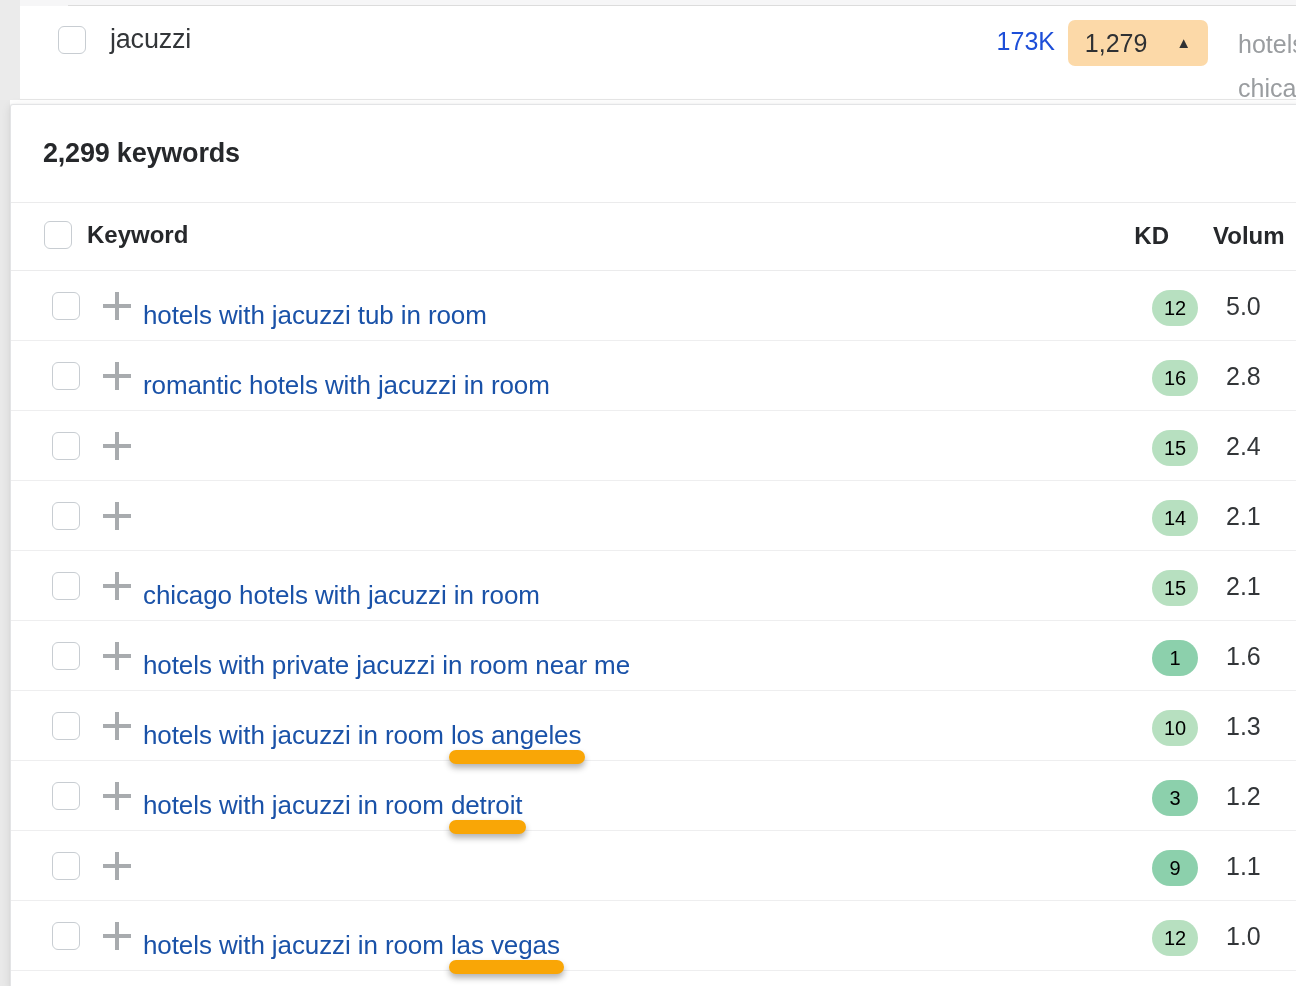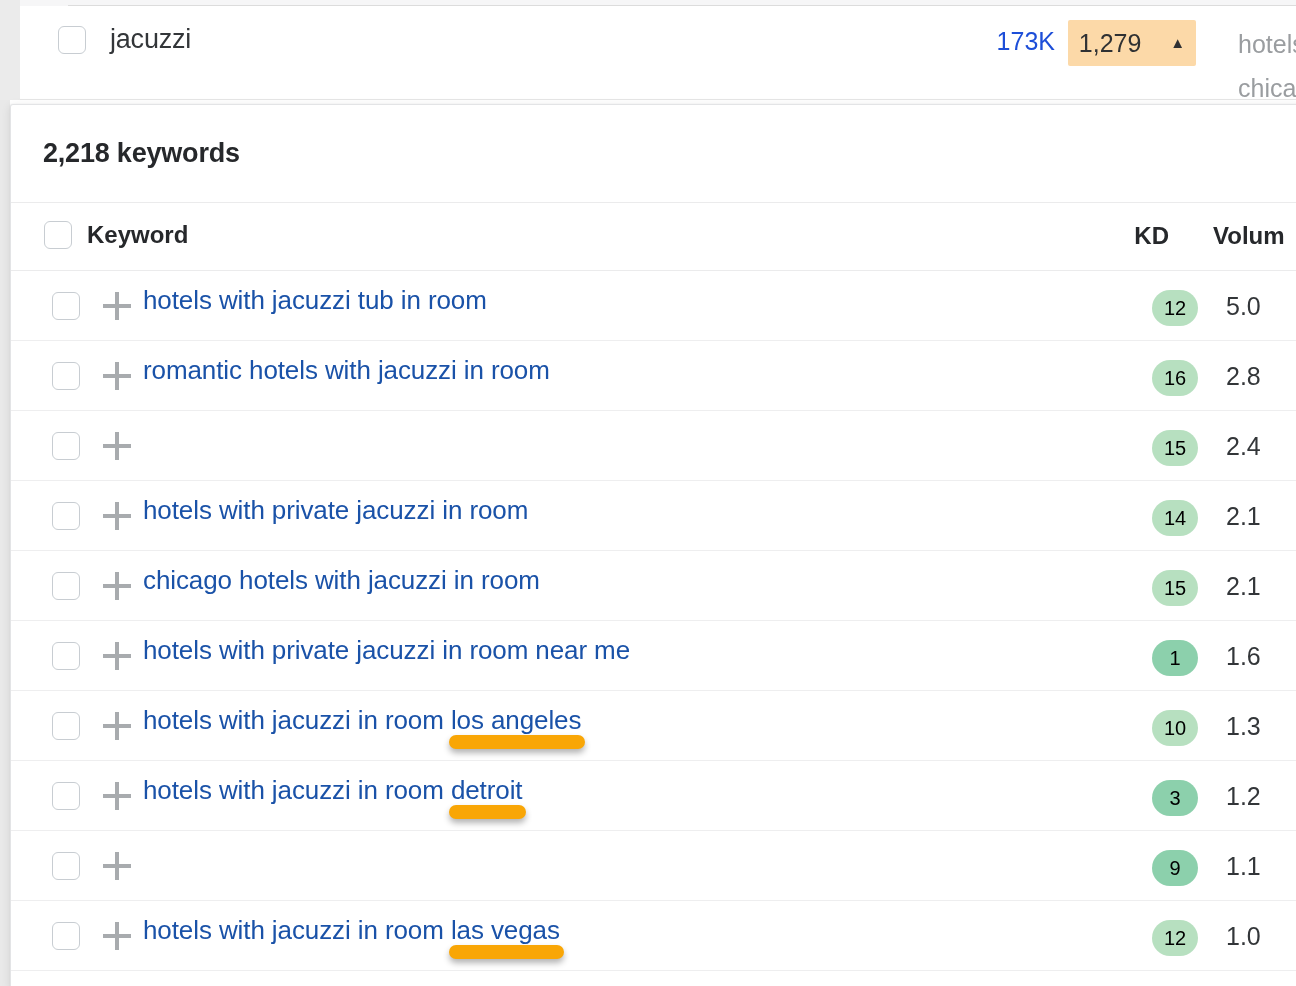--- a/index.html
+++ b/index.html
@@ -72,23 +72,23 @@
     position: absolute;
     left: 925px; top: 21px;
     width: 110px;
     text-align: right;
     font-size: 25px;
     color: #1d4ed8;
   }
   .top-badge {
     position: absolute;
     left: 1048px; top: 14px;
-    width: 128px; height: 46px;
+    width: 140px; height: 46px;
     background: #fcd9a8;
-    border-radius: 2px;
+    border-radius: 7px;
     display: flex;
     align-items: center;
     justify-content: center;
     gap: 29px;
     font-size: 25px;
     color: #2f3133;
   }
   .top-badge .caret {
     font-size: 15px;
     color: #2f3133;
@@ -209,21 +209,21 @@
   .row-plus::before {
     left: 0; top: 12px;
     width: 28px; height: 4px;
   }
   .row-plus::after {
     left: 12px; top: 0;
     width: 4px; height: 28px;
   }
   .row-keyword {
     position: absolute;
-    left: 132px; top: 14px;
+    left: 132px; top: 29px;
     font-size: 26px;
     color: #1a52a8;
     white-space: nowrap;
     letter-spacing: -0.1px;
   }
   .hl {
     position: relative;
     display: inline-block;
   }
   .hl::after {
@@ -284,21 +284,21 @@
         <div>hotels</div>
         <div>chicag</div>
       </div>
     </div>
   </div>
   <div class="top-row-divider"></div>
 
   <div class="panel">
 
     <div class="panel-header">
-      <div class="panel-title">2,218 keywords</div>
+      <div class="panel-title">2,299 keywords</div>
     </div>
 
     <div class="table-head">
       <div class="th-checkbox"></div>
       <div class="th-keyword">Keyword</div>
       <div class="th-kd">KD</div>
       <div class="th-volume">Volum</div>
     </div>
 
     <div class="rows" id="rows">
@@ -318,21 +318,20 @@
         </div>
         <div class="row">
           <div class="row-checkbox"></div>
           <div class="row-plus"></div>
           <div class="row-kd kd-light">15</div>
           <div class="row-volume">2.4</div>
         </div>
         <div class="row">
           <div class="row-checkbox"></div>
           <div class="row-plus"></div>
-          <div class="row-keyword"><span>hotels with private jacuzzi in room</span></div>
           <div class="row-kd kd-light">14</div>
           <div class="row-volume">2.1</div>
         </div>
         <div class="row">
           <div class="row-checkbox"></div>
           <div class="row-plus"></div>
           <div class="row-keyword"><span>chicago hotels with jacuzzi in room</span></div>
           <div class="row-kd kd-light">15</div>
           <div class="row-volume">2.1</div>
         </div>

